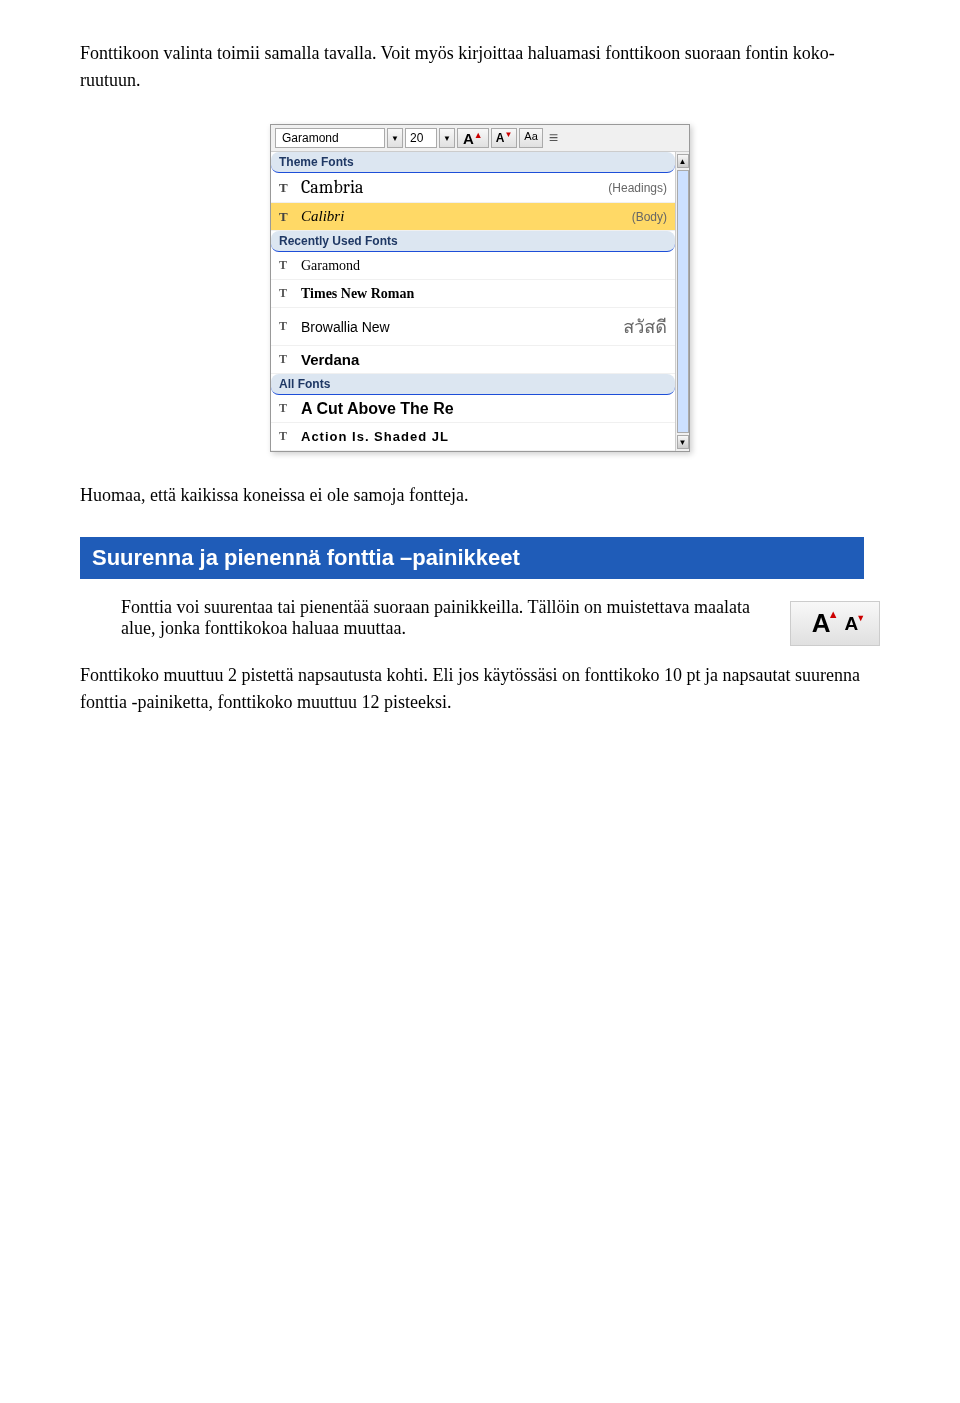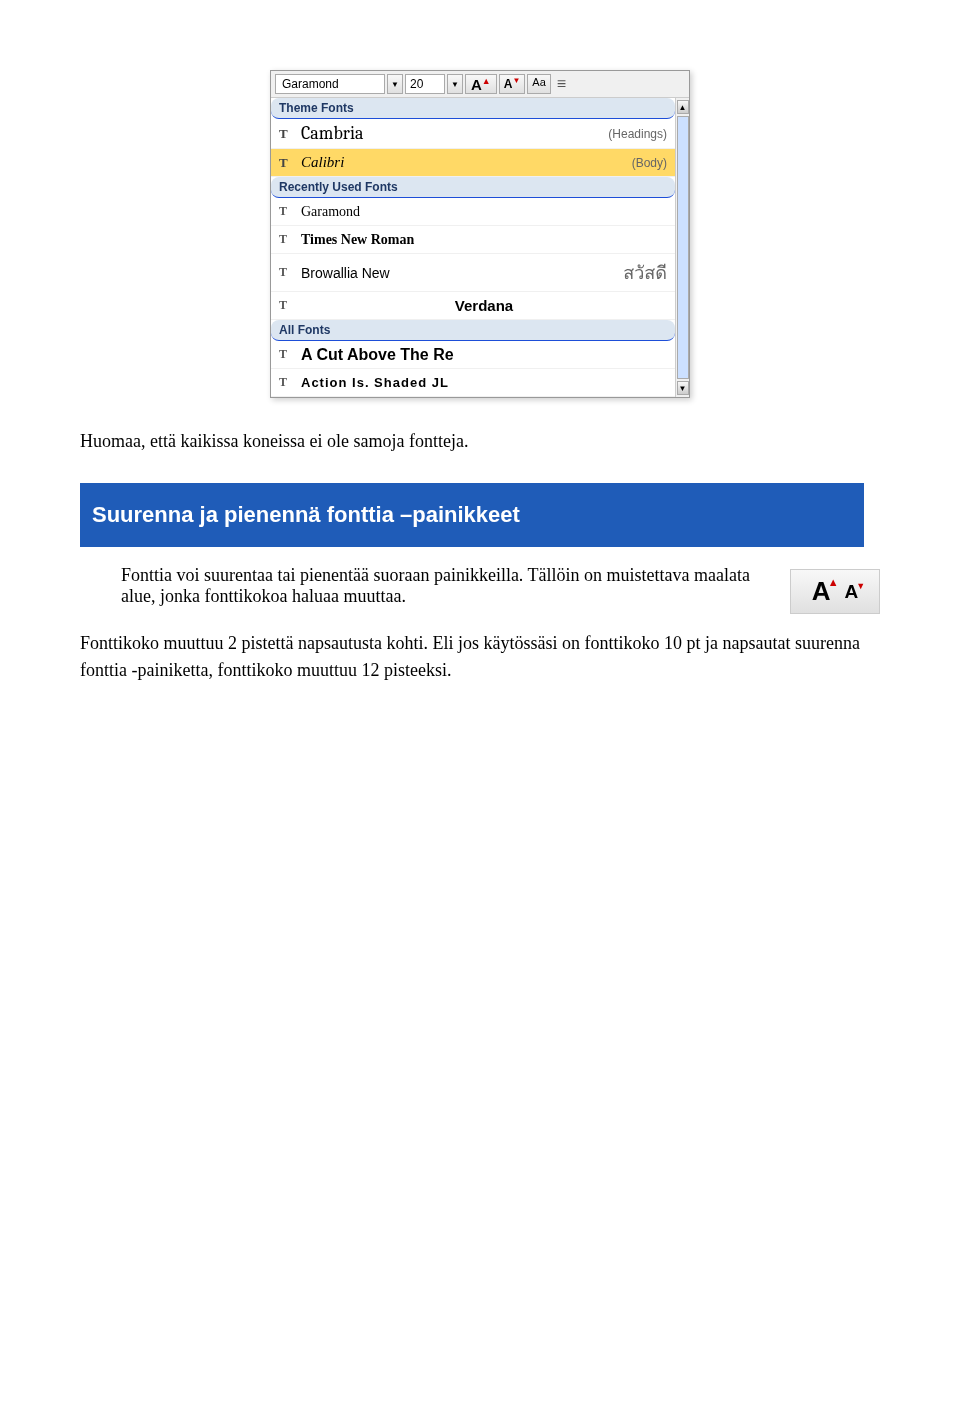--- a/index.html
+++ b/index.html
@@ -61,21 +61,21 @@
       justify-content: center;
       font-size: 8px;
       cursor: pointer;
     }
 
     .font-size-box {
       border: 1px solid #aaa;
       background: #fff;
       padding: 2px 4px;
       font-size: 12px;
-      width: 40px;
+      width: 32px;
       font-family: Arial, sans-serif;
     }
 
     .toolbar-btn {
       border: 1px solid #aaa;
       background: linear-gradient(to bottom, #f8f8f8, #e0e0e0);
       padding: 1px 4px;
       font-size: 11px;
       font-family: Arial, sans-serif;
       cursor: pointer;
@@ -158,21 +158,20 @@
 
     .font-browallia {
       font-family: "Browallia New", Arial, sans-serif;
       font-size: 14px;
     }
 
     .font-verdana {
       font-family: Verdana, Geneva, sans-serif;
       font-size: 15px;
       font-weight: bold;
-      text-align: center;
     }
 
     .font-allfonts-1 {
       font-family: "Impact", "Arial Black", sans-serif;
       font-size: 16px;
       font-weight: bold;
     }
 
     .font-allfonts-2 {
       font-family: "Arial Black", "Impact", sans-serif;
@@ -193,21 +192,21 @@
       margin: 24px 0 12px 0;
       line-height: 1.5;
     }
 
     .blue-heading {
       background: #1f5cb8;
       color: #fff;
       font-family: Arial, sans-serif;
       font-size: 22px;
       font-weight: bold;
-      padding: 19px 12px;
+      padding: 8px 12px;
       margin: 28px 16px 18px 0;
       display: block;
     }
 
     .section-with-icon {
       display: flex;
       gap: 24px;
       align-items: flex-start;
       margin-bottom: 16px;
     }
@@ -242,20 +241,21 @@
     .thai-text {
       font-size: 18px;
     }
   </style>
 </head>
 <body>
 
 <div>
 
   <div class="main-text">
+    <p>Fonttikoon valinta toimii samalla tavalla. Voit myös kirjoittaa haluamasi fonttikoon suoraan fontin koko-ruutuun.</p>
   </div>
 
   <div class="font-dropdown-container">
     <div class="font-dropdown">
 
       <div class="font-dropdown-toolbar">
         <div class="font-name-box">Garamond</div>
         <div class="toolbar-arrow">▼</div>
         <div class="font-size-box">20</div>
         <div class="toolbar-arrow">▼</div>

